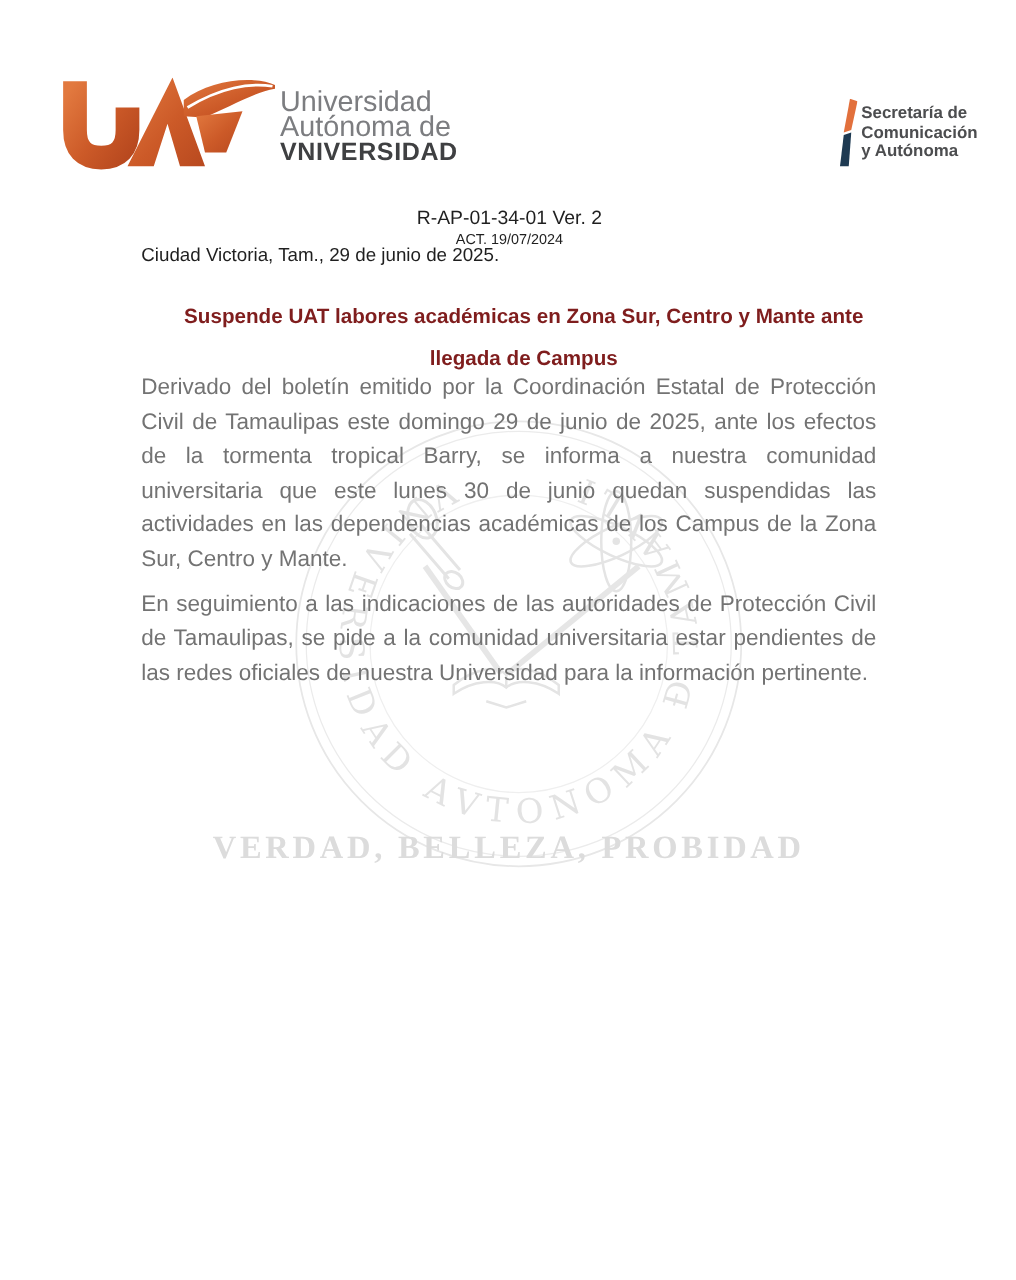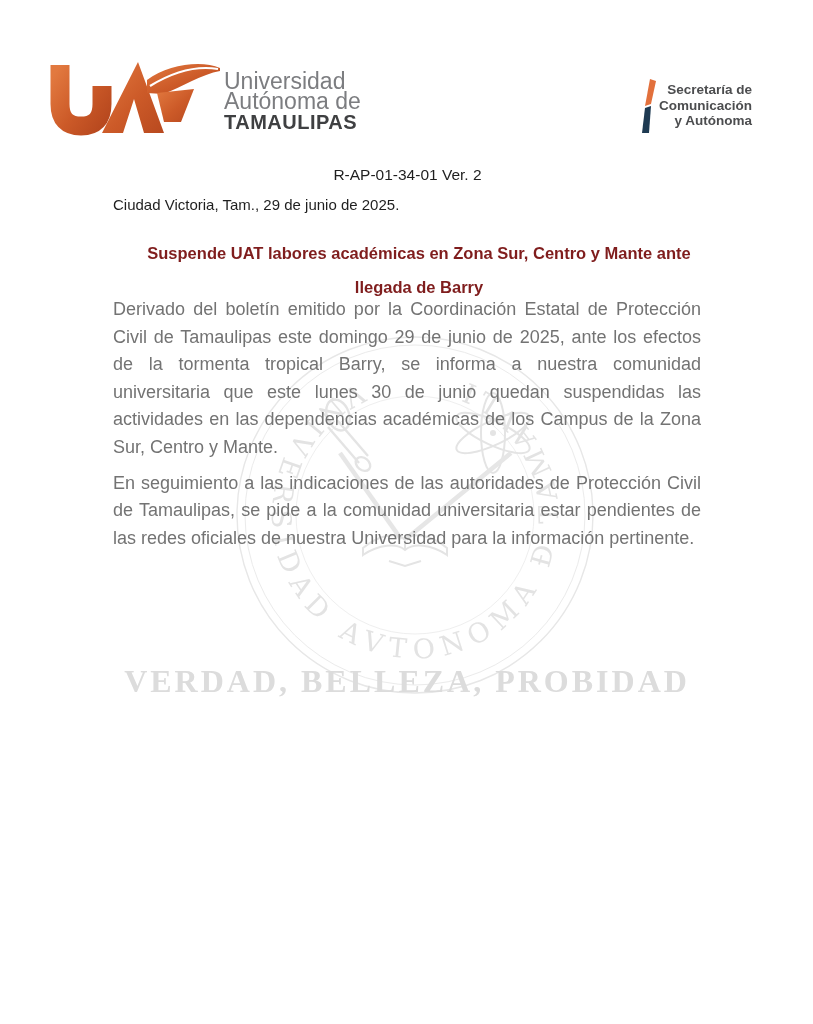--- a/index.html
+++ b/index.html
@@ -1,29 +1,29 @@
 <!DOCTYPE html>
 <html><head>
 <meta charset="utf-8">
 <style>
   html,body{margin:0;padding:0;background:#ffffff;}
   .page{position:relative;width:813px;height:1024px;background:#ffffff;overflow:hidden;
         font-family:"Liberation Sans",sans-serif;margin:0 auto;}
   
   .watermark{position:absolute;left:235px;top:335px;width:360px;height:360px;z-index:0;}
   .motto{position:absolute;left:113px;top:663px;width:588px;z-index:0;
-         font-family:"Liberation Serif",serif;font-weight:bold;font-size:32px;
+         font-family:"Liberation Serif",serif;font-weight:bold;font-size:26px;
          letter-spacing:3px;color:#dcdcdc;text-align:center;white-space:nowrap;}
   
   .uat-logo{position:absolute;left:50px;top:62px;width:320px;height:76px;z-index:1;}
   .uat-mark{position:absolute;left:0;top:0;width:172px;height:74px;}
   .uat-text{position:absolute;left:174px;top:9px;line-height:20px;}
   .uat-text .l1,.uat-text .l2{font-size:23px;color:#7c7d80;}
   .uat-text .l3{font-size:20px;font-weight:bold;color:#3f4042;letter-spacing:0.5px;margin-top:1px;}
-  .sec-logo{position:absolute;left:642px;top:79px;z-index:1;display:flex;text-align:right;}
+  .sec-logo{position:absolute;left:672px;top:79px;z-index:1;display:flex;}
   .sec-bar{width:14px;height:56px;flex:0 0 auto;}
   .sec-text{margin-left:3px;padding-top:3px;font-size:13.5px;font-weight:bold;
             line-height:15.5px;color:#4c4d4f;}
   
   .ref{position:absolute;left:113px;top:166px;width:589px;text-align:center;z-index:1;}
   .ref-code{font-size:15.5px;color:#1f1f1f;}
   .ref-upd{font-size:11.5px;color:#1f1f1f;margin-top:2px;}
   .dateline{position:absolute;left:113px;top:196px;font-size:15px;color:#1f1f1f;z-index:1;}
   
   .title{position:absolute;left:113px;top:224px;width:588px;margin:12px;text-align:center;
@@ -81,42 +81,43 @@
       </defs>
       <path d="M10,3 V42 Q10,64 31,64 Q52,64 52,42 V24" fill="none" stroke="url(#uatg)" stroke-width="19"></path>
       <path d="M88,0 L114,71 H94 L84,37 L73,71 H52 Z" fill="url(#uatg)"></path>
       <path d="M97,18 C118,2 152,-2 170,6 L170,9 C152,12 132,25 113,32 L97,31 Z" fill="url(#uatg)"></path>
       <path d="M100,24 C126,8 150,4 168,7" stroke="#ffffff" stroke-width="2.2" fill="none"></path>
       <path d="M107,31 L144,27 L131,60 L114,60 Z" fill="url(#uatg)"></path>
     </svg>
     <div class="uat-text">
       <div class="l1">Universidad</div>
       <div class="l2">Autónoma de</div>
-      <div class="l3">TAMAULIPAS</div>
+      <div class="l3">VNIVERSIDAD</div>
     </div>
   </div>
 
   <div class="sec-logo">
     <svg class="sec-bar" viewBox="0 0 14 56" aria-hidden="true">
       <path d="M8,0 L14,2 L9,25 L3,27 Z" fill="#E2703C"></path>
       <path d="M3,29 L9,27 L7,54 L0,54 Z" fill="#1E3A52"></path>
     </svg>
     <div class="sec-text">
       <div>Secretaría de</div>
       <div>Comunicación</div>
       <div>y Autónoma</div>
     </div>
   </div>
 
   <div class="ref">
     <div class="ref-code">R-AP-01-34-01 Ver. 2</div>
+    <div class="ref-upd">ACT. 19/07/2024</div>
   </div>
 
   <div class="dateline">Ciudad Victoria, Tam., 29 de junio de 2025.</div>
 
-  <h1 class="title"><span>Suspende UAT labores académicas en Zona Sur, Centro y Mante ante</span><br><span>llegada de Barry</span></h1>
+  <h1 class="title"><span>Suspende UAT labores académicas en Zona Sur, Centro y Mante ante</span><br><span>llegada de Campus</span></h1>
 
   <div class="body-text">
     <p>Derivado del boletín emitido por la Coordinación Estatal de Protección Civil de Tamaulipas este domingo 29 de junio de 2025, ante los efectos de la tormenta tropical Barry, se informa a nuestra comunidad universitaria que este lunes 30 de junio quedan suspendidas las actividades en las dependencias académicas de los Campus de la Zona Sur, Centro y Mante.</p>
     <p>En seguimiento a las indicaciones de las autoridades de Protección Civil de Tamaulipas, se pide a la comunidad universitaria estar pendientes de las redes oficiales de nuestra Universidad para la información pertinente.</p>
   </div>
 
 </div>
 
 </body></html>

